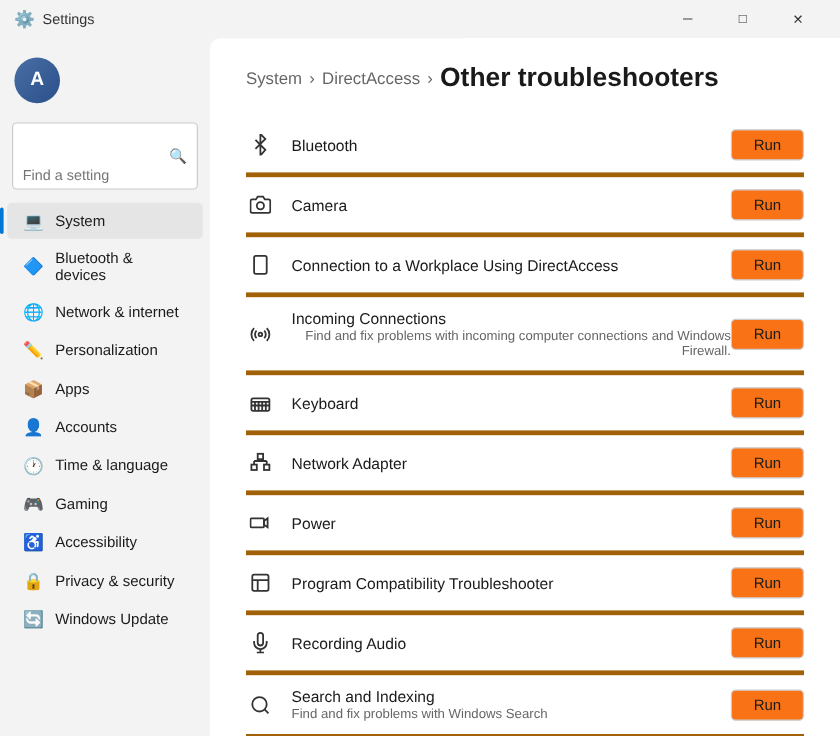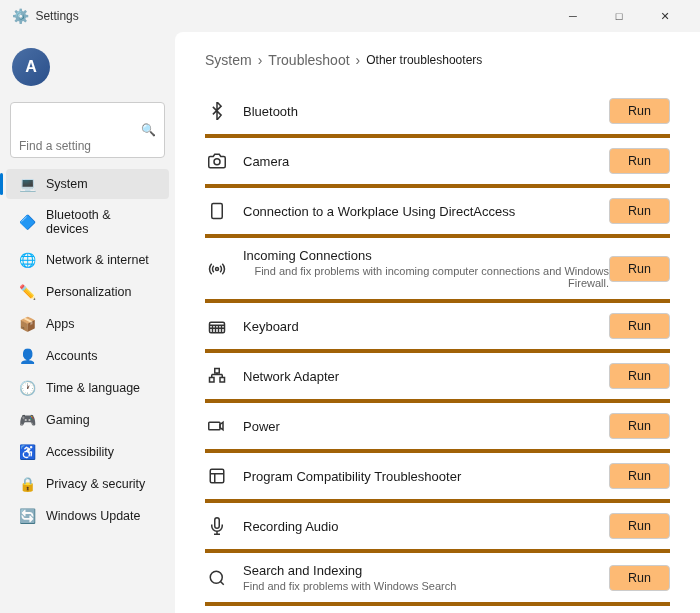--- a/index.html
+++ b/index.html
@@ -150,23 +150,23 @@
 
     .breadcrumb {
       display: flex;
       align-items: center;
       gap: 6px;
       margin-bottom: 20px;
       font-size: 14px;
       color: #666;
     }
     .breadcrumb .current {
-      font-weight: 400;
+      font-weight: 700;
       color: #1a1a1a;
-      font-size: 12px;
+      font-size: 22px;
     }
     .breadcrumb .sep { color: #666; font-size: 14px; }
     .breadcrumb .link { color: #666; font-size: 14px; cursor: pointer; }
 
     
     .troubleshooter-list { display: flex; flex-direction: column; }
 
     .ts-item {
       display: flex;
       align-items: center;
@@ -191,21 +191,21 @@
       justify-content: center;
       font-size: 16px;
       flex-shrink: 0;
       color: #333;
     }
     .ts-text { display: flex; flex-direction: column; }
     .ts-name { font-size: 13px; color: #1a1a1a; }
     .ts-desc { font-size: 11px; color: #666; margin-top: 2px; max-width: 380px; text-align: right; }
 
     .run-btn {
-      background: #fdba74;
+      background: #f97316;
       border: 1px solid #ccc;
       border-radius: 4px;
       padding: 5px 18px;
       font-size: 12.5px;
       cursor: pointer;
       color: #1a1a1a;
       white-space: nowrap;
       flex-shrink: 0;
     }
 
@@ -284,21 +284,21 @@
     <div class="nav-item">
       <span class="nav-icon">🔄</span>
       <span>Windows Update</span>
     </div>
   </div>
 
   <div class="main-content">
     <div class="breadcrumb">
       <span class="link">System</span>
       <span class="sep">›</span>
-      <span class="link">Troubleshoot</span>
+      <span class="link">DirectAccess</span>
       <span class="sep">›</span>
       <span class="current">Other troubleshooters</span>
     </div>
 
     <div class="troubleshooter-list">
 
       <div class="ts-item">
         <div class="ts-left">
           <div class="ts-icon">
             <svg width="18" height="18" viewBox="0 0 24 24" fill="none" stroke="#333" stroke-width="2">

